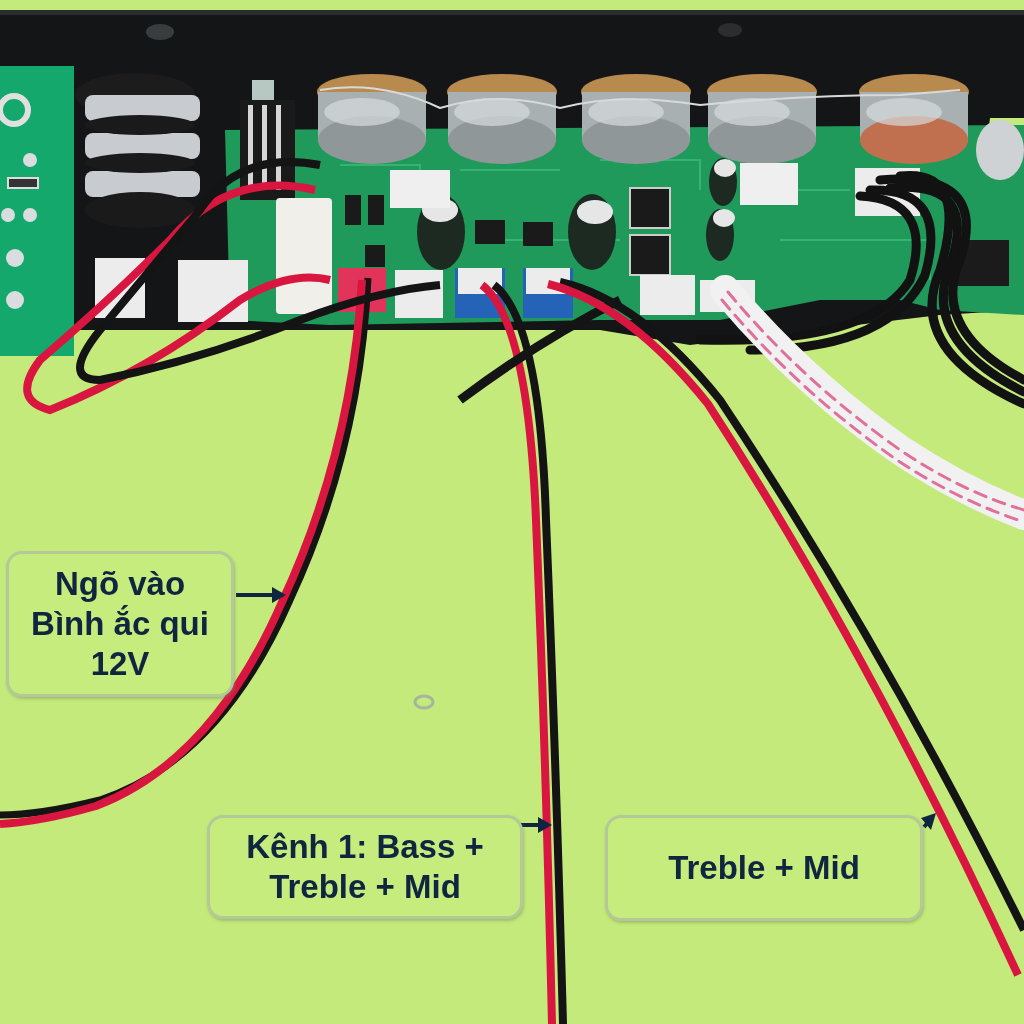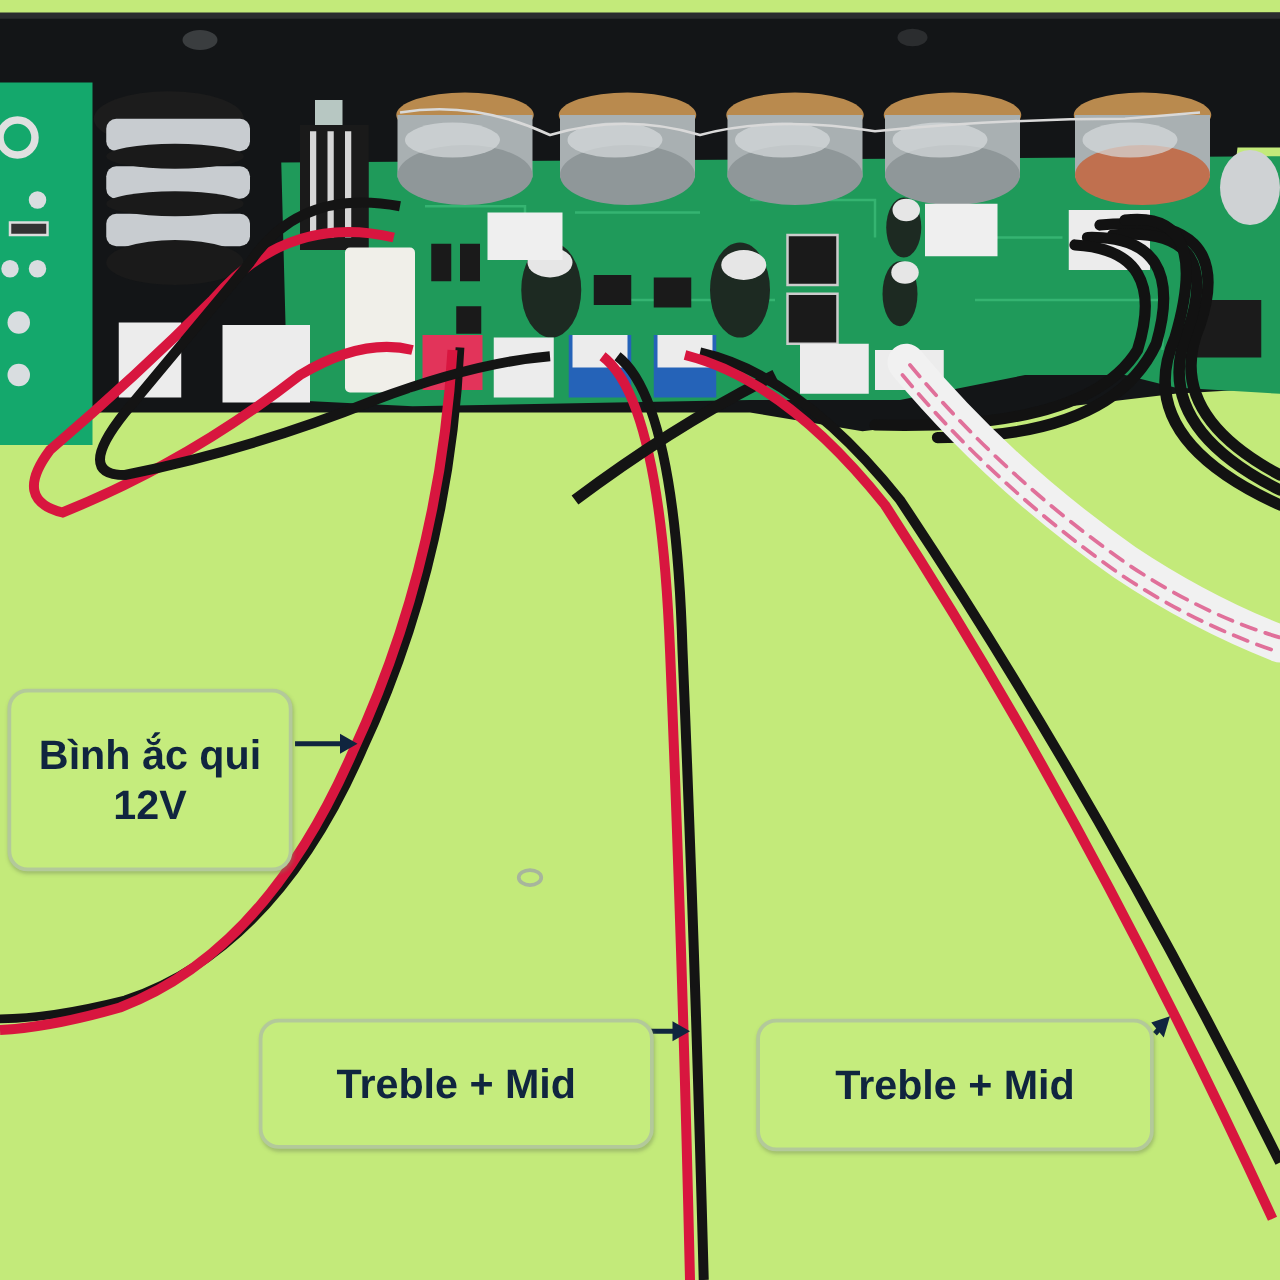--- a/index.html
+++ b/index.html
@@ -186,21 +186,23 @@
     <line x1="517" y1="825" x2="540" y2="825" stroke="#10253f" stroke-width="4"></line>
     <polygon points="552,825 538,817 538,833" fill="#10253f"></polygon>
   </g>
   <g>
     <line x1="924" y1="827" x2="930" y2="820" stroke="#10253f" stroke-width="4"></line>
     <polygon points="936,813 921,818 931,830" fill="#10253f"></polygon>
   </g>
 </svg>
 
 <div id="label-battery" class="label-box">
+  <span class="label-line">Ngõ vào</span>
   <span class="label-line">Bình ắc qui</span>
   <span class="label-line">12V</span>
 </div>
 <div id="label-ch1" class="label-box">
+  <span class="label-line">Kênh 1: Bass +</span>
   <span class="label-line">Treble + Mid</span>
 </div>
 <div id="label-ch2" class="label-box">
   <span class="label-line">Treble + Mid</span>
 </div>
 
 </body></html>

